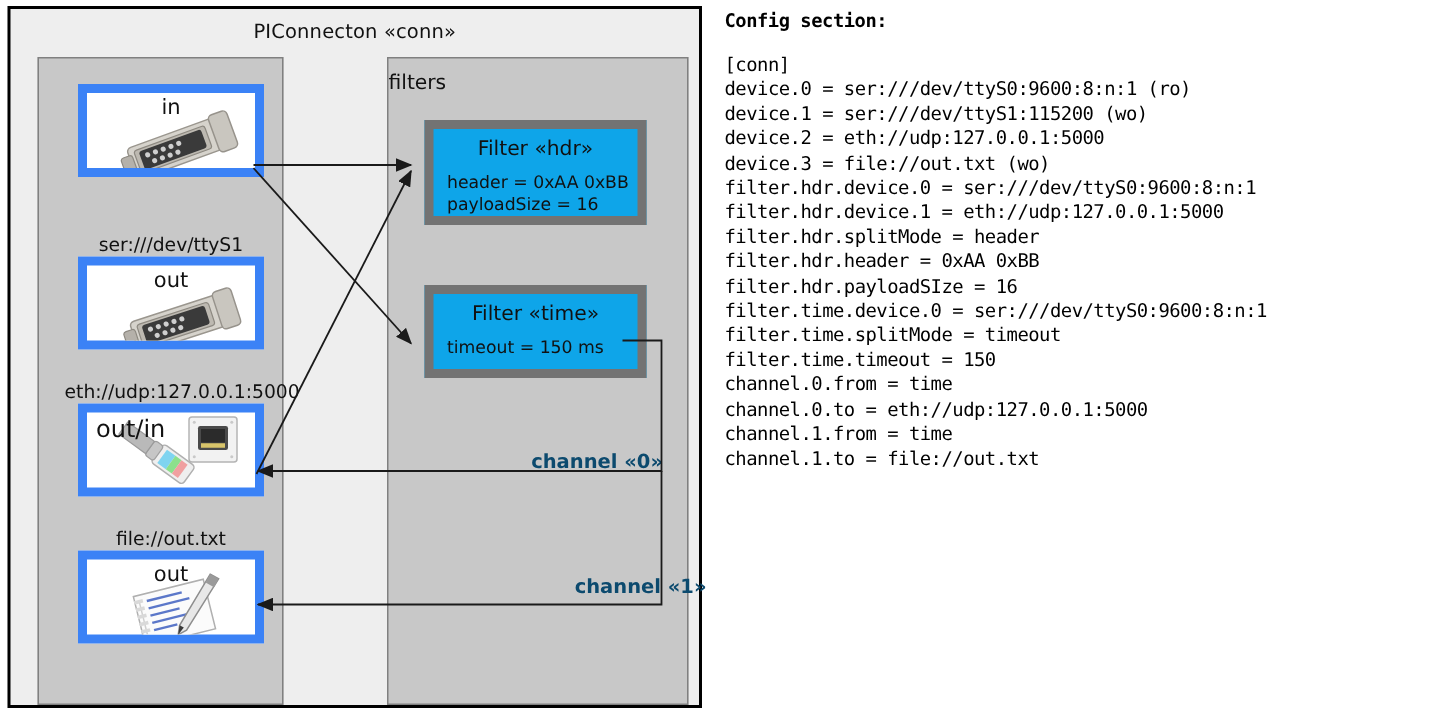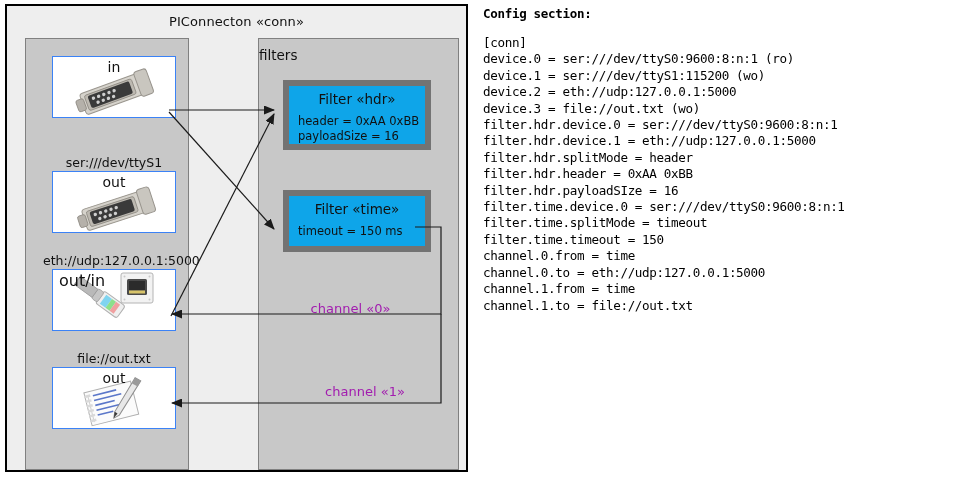--- a/index.html
+++ b/index.html
@@ -35,21 +35,21 @@
 
   
   .dev{position:absolute;left:26px;width:124px;}
   .dev-label{
     font-size:12.5px;color:#111;text-align:center;width:100%;
     line-height:17px;white-space:nowrap;
   }
   .dev-label.wide{text-align:center;margin-left:-9px;width:142px;}
   .dev-card{
     position:relative;width:124px;height:62px;background:#ffffff;
-    border:1px solid #3b82f6;box-sizing:border-box;overflow:hidden;
+    border:6px solid #3b82f6;box-sizing:border-box;overflow:hidden;
   }
   .dev-dir{
     position:absolute;top:2px;left:0;width:100%;text-align:center;
     font-size:14px;color:#111;z-index:3;
   }
   .dev-dir.left{text-align:left;left:6px;width:auto;font-size:16px;top:1px;}
 
   
   .icon-holder{position:absolute;left:0;top:0;width:100%;height:100%;}
 
@@ -62,22 +62,23 @@
     position:absolute;left:0;top:5px;width:100%;text-align:center;
     font-size:13.5px;color:#111;
   }
   .filter-props{
     position:absolute;left:9px;top:28px;font-size:11.5px;color:#111;
     line-height:15px;
   }
 
   
   .chan-label{
-    position:absolute;font-size:13px;color:#a21caf;text-align:center;
+    position:absolute;font-size:13px;color:#0c4a6e;text-align:right;
     white-space:nowrap;
+    font-weight:bold;
   }
 
   
   #wires{position:absolute;left:0;top:0;width:964px;height:484px;
          pointer-events:none;}
 
   
   .config{
     position:absolute;left:483px;top:6px;width:478px;
   }

